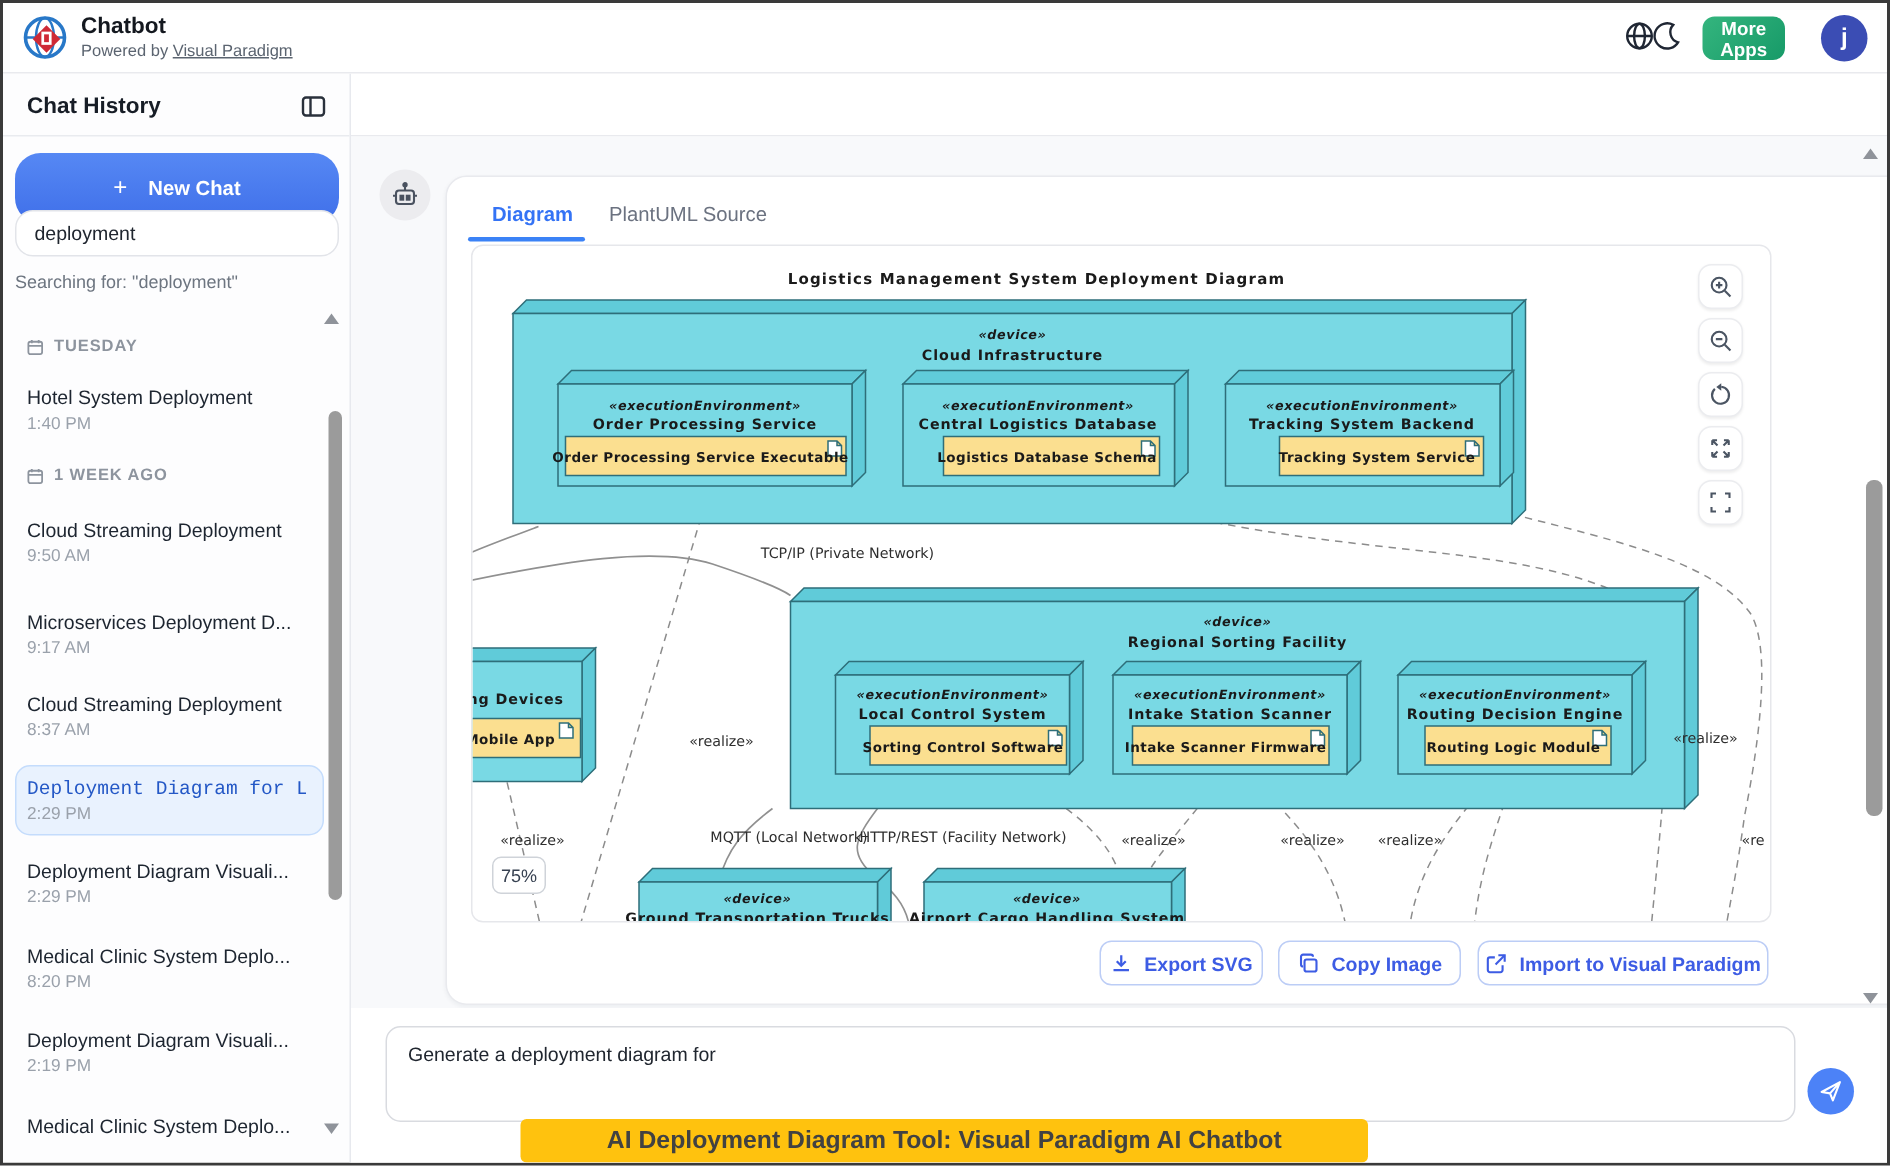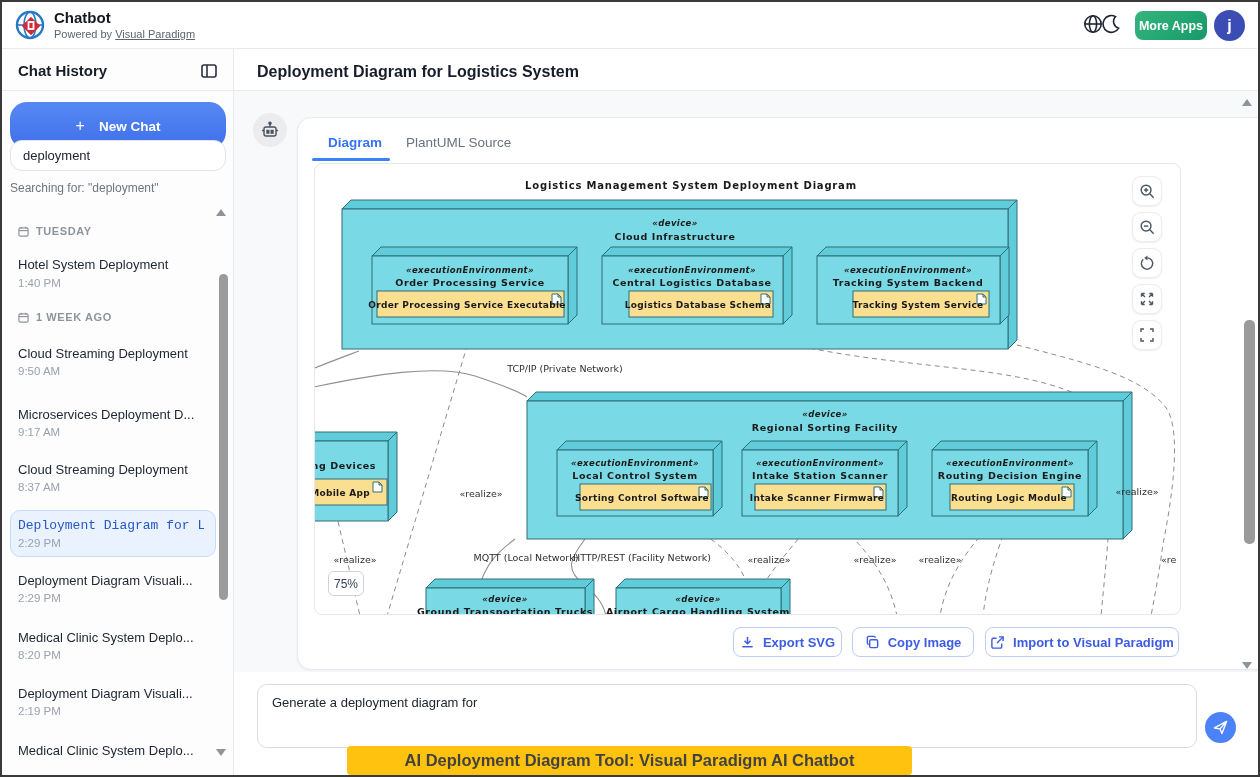--- a/index.html
+++ b/index.html
@@ -9,21 +9,21 @@
     background:#fff; border:2px solid #3a3a3a; overflow:hidden;
     font-family:"Liberation Sans", sans-serif; color:#1b2430;
   }
   
   .app-header { position:absolute; left:0; top:0; width:100%; height:47px; background:#fff; border-bottom:1px solid #e9eaee; z-index:30;padding-left:28px; }
   .logo { position:absolute; left:12px; top:7px; width:32px; height:32px; }
   .app-title { position:absolute; left:52px; top:7px; font-size:15px; font-weight:bold; color:#14181f; }
   .powered { position:absolute; left:52px; top:26px; font-size:11px; color:#5b6470; }
   .powered a { color:#5b6470; text-decoration:underline; }
   .hdr-icon { position:absolute; top:11px; width:24px; height:24px; color:#1f2633; }
-  .more-apps { position:absolute; left:1133px; top:9px; width:72px; height:29px; border-radius:8px;
+  .more-apps { position:absolute; left:1133px; top:9px; width:55px; height:29px; border-radius:8px;
     background:linear-gradient(135deg,#34b57e,#179a68); color:#fff; font-size:12.5px; font-weight:bold;
     display:flex; align-items:center; justify-content:center; border:none; cursor:pointer; }
   .user-avatar { position:absolute; left:1212px; top:8px; width:31px; height:31px; border-radius:50%;
     background:#3b4db4; color:#fff; font-size:16px; font-weight:bold; display:flex; align-items:center; justify-content:center; }
   
   .sidebar { position:absolute; left:0; top:47px; width:232px; height:730px; background:#fdfdfe; border-right:1px solid #e7e9ee; }
   .sb-title { position:absolute; left:16px; top:13px; font-size:15px; font-weight:bold; color:#171d26; }
   .collapse-btn { position:absolute; left:198px; top:13px; width:20px; height:20px; color:#2a313c; cursor:pointer; }
   .sb-divider { position:absolute; left:0; top:41px; width:100%; height:1px; background:#e9ebef; }
   .new-chat { position:absolute; left:8px; top:53px; width:216px; height:47px; border:none; border-radius:17px;
@@ -172,21 +172,20 @@
     <div class="chat-item-title" style="top:637px;">Deployment Diagram Visuali...</div>
     <div class="chat-item-time" style="top:656px;">2:19 PM</div>
     <div class="chat-item-title" style="top:694px;">Medical Clinic System Deplo...</div>
 
     <div class="scroll-arrow arrow-up" style="left:214px; top:160px;"></div>
     <div class="sb-scroll-thumb" style="left:217px; top:225px; width:9px; height:326px;"></div>
     <div class="scroll-arrow arrow-down" style="left:214px; top:700px;"></div>
   </div>
 
   <div class="main">
-    <div class="page-title">Deployment Diagram for Logistics System</div>
     <div class="main-divider"></div>
     <div class="chat-region"></div>
 
     <div class="bot-avatar">
       <svg width="20" height="20" viewBox="0 0 20 20" fill="none" stroke="currentColor" stroke-width="1.4">
         <rect x="4" y="7" width="12" height="9" rx="2"></rect>
         <line x1="10" y1="4" x2="10" y2="7"></line>
           <circle cx="10" cy="3.2" r="1.1" fill="currentColor"></circle>
         <rect x="7" y="10.5" width="1.8" height="2.6" fill="currentColor"></rect>
           <rect x="11.2" y="10.5" width="1.8" height="2.6" fill="currentColor"></rect>

